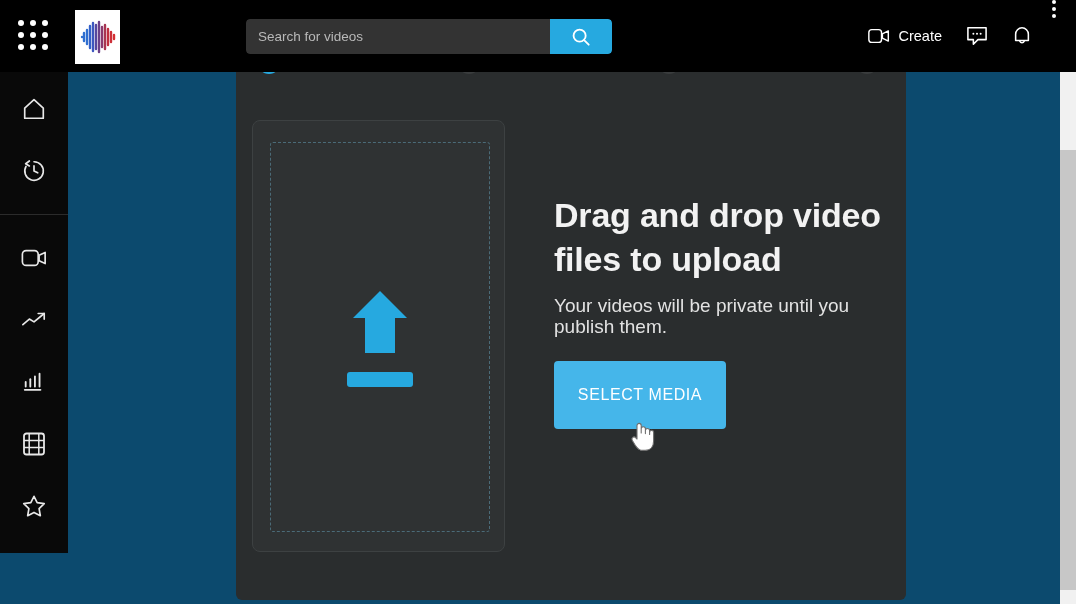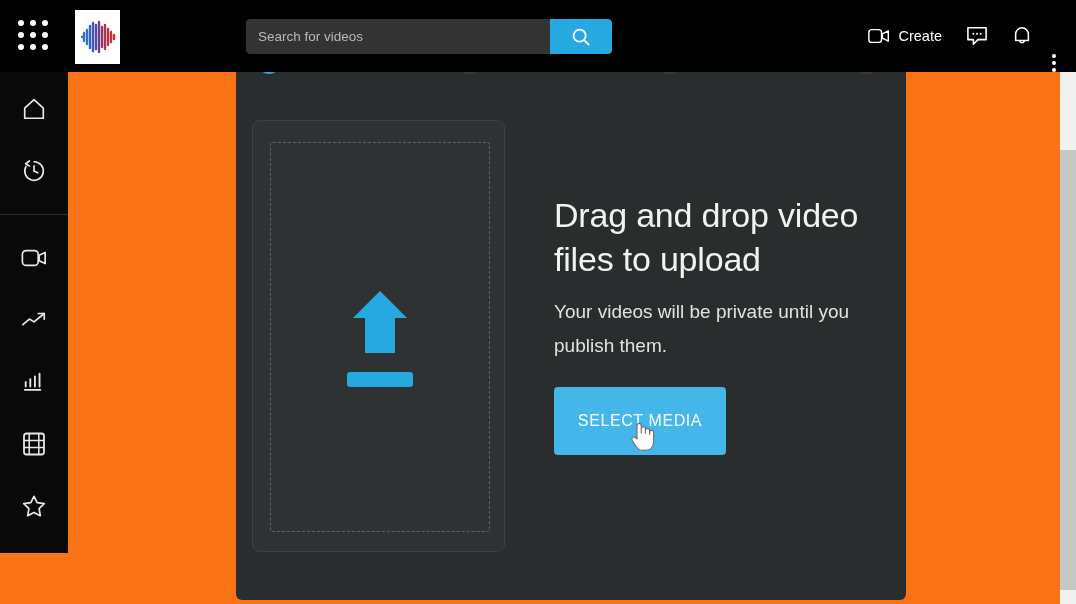--- a/index.html
+++ b/index.html
@@ -7,21 +7,21 @@
     width: 1076px;
     height: 604px;
     overflow: hidden;
     background: #0a0a0a;
     font-family: "Liberation Sans", sans-serif;
   }
   #app {
     position: relative;
     width: 1076px;
     height: 604px;
-    background: #f97316;
+    background: #0c4a6e;
   }
 
   
   .topbar {
     position: absolute;
     left: 0; top: 0;
     width: 1076px; height: 72px;
     background: #000000;
     z-index: 40;
   }
@@ -82,21 +82,21 @@
     justify-content: center;
     cursor: pointer;
     border-radius: 0 4px 4px 0;
   }
 
   .top-right {
     position: absolute;
     right: 10px; top: 0;
     height: 72px;
     display: flex;
-    align-items: flex-end;
+    align-items: flex-start;
     gap: 0px;
   }
   .tr-item {
     display: flex;
     align-items: center;
     gap: 8px;
     color: #ffffff;
     font-size: 14.5px;
     padding: 0 12px;
     height: 72px;
@@ -230,28 +230,28 @@
   }
 
   .right-col {
     position: absolute;
     left: 318px; top: 145px;
     width: 340px;
   }
   .headline {
     color: #f2f2f2;
     font-size: 34px;
-    font-weight: normal;
+    font-weight: bold;
     line-height: 44px;
     letter-spacing: -0.2px;
   }
   .subtext {
     color: #e2e2e2;
     font-size: 19px;
-    line-height: 34px;
+    line-height: 21px;
     margin-top: 14px;
     font-weight: normal;
   }
   .select-media {
     margin-top: 24px;
     width: 172px; height: 68px;
     background: #45B6EA;
     border: none;
     border-radius: 4px;
     color: #ffffff;

